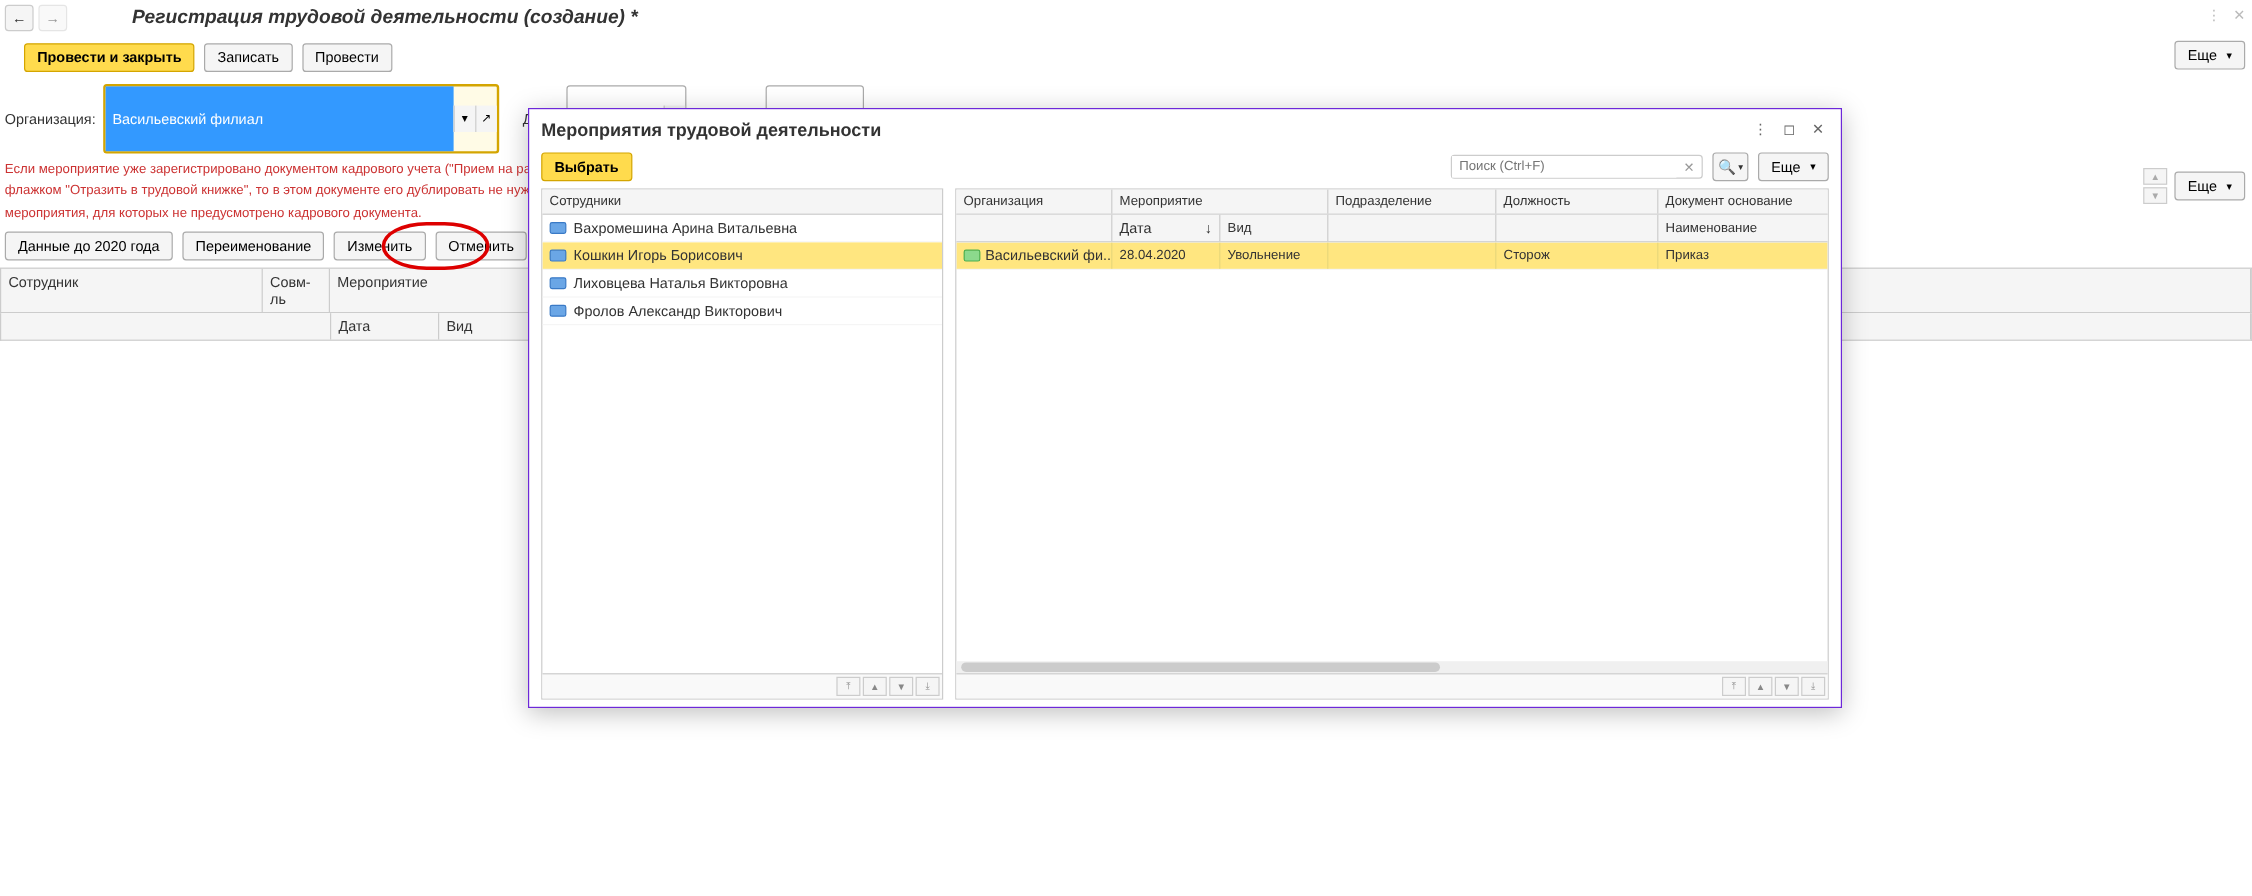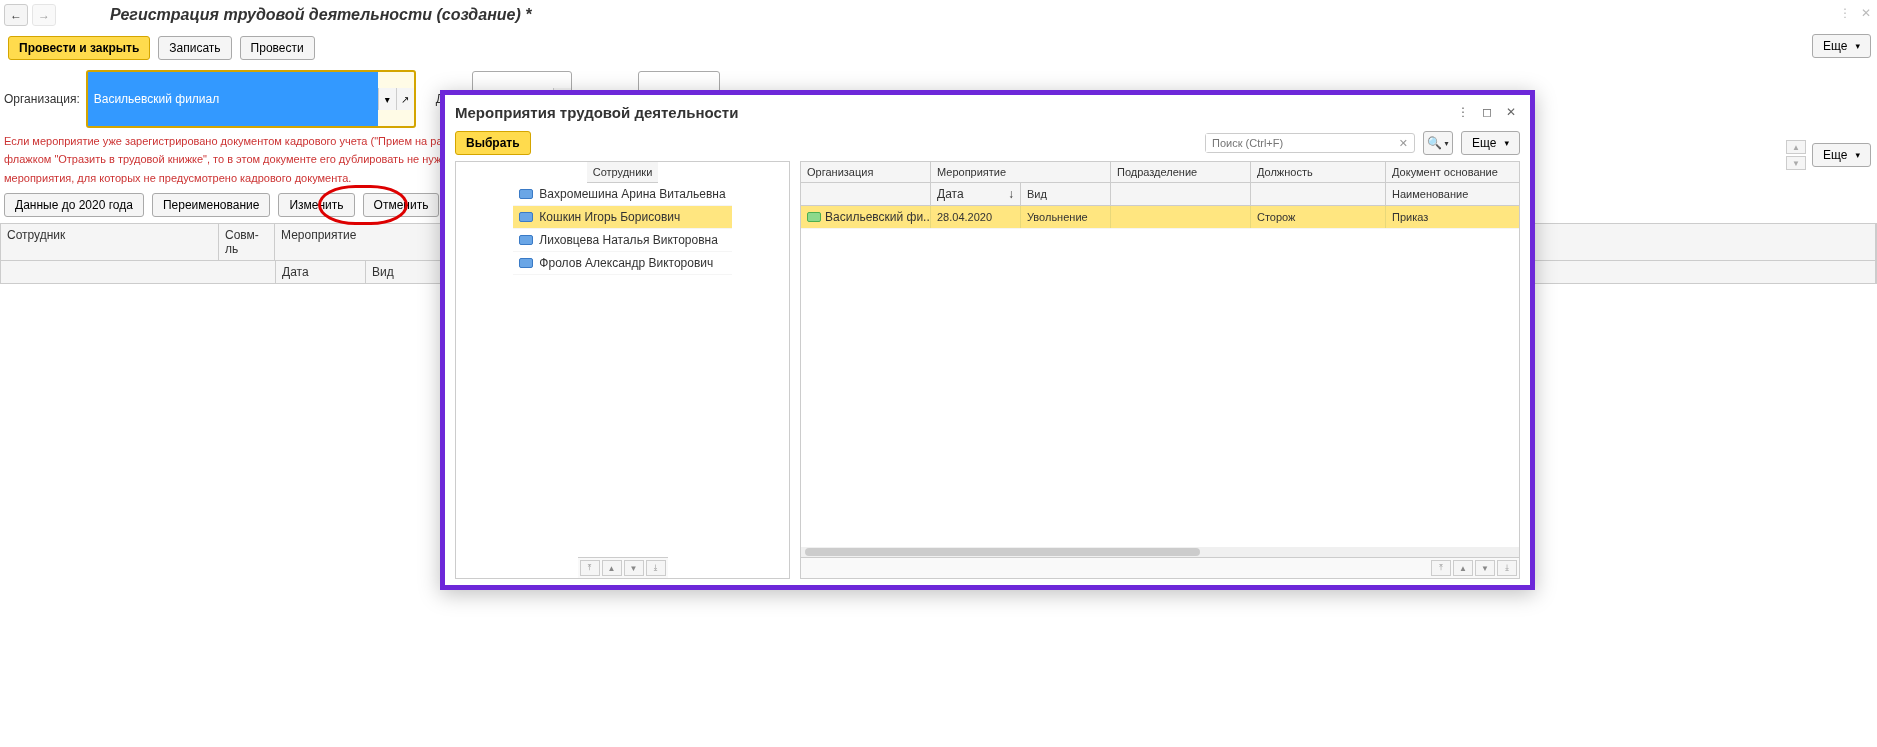--- a/index.html
+++ b/index.html
@@ -6,21 +6,21 @@
 body { background: #fff; color: #333; width: 1877px; height: 747px; position: relative; overflow: hidden; }
 
 
 .main-window { position: absolute; left: 0; top: 0; width: 1877px; }
 
 .nav-row { display: flex; align-items: center; padding: 4px 4px; gap: 4px; }
 .nav-btn { width: 24px; height: 22px; border: 1px solid #ccc; background: #f5f5f5; border-radius: 3px; display: flex; align-items: center; justify-content: center; cursor: pointer; }
 .nav-btn.disabled { opacity: 0.5; cursor: default; }
 .main-title { font-size: 16px; font-weight: bold; margin-left: 50px; font-style: italic; }
 
-.toolbar-row { display: flex; align-items: center; padding: 6px 8px; gap: 8px; }
+.toolbar-row { display: flex; align-items: center; padding: 6px 20px; gap: 8px; }
 .btn { padding: 4px 10px; border: 1px solid #aaa; background: #f5f5f5; border-radius: 3px; cursor: pointer; display: flex; align-items: center; gap: 4px; }
 .btn.primary { background: #ffdb4d; border-color: #d4a500; font-weight: bold; }
 .btn.more::after { content: "▾"; font-size: 9px; margin-left: 4px; }
 
 .form-row { display: flex; align-items: center; padding: 4px 4px; gap: 6px; }
 .label { color: #333; }
 .field-wrap { display: flex; align-items: center; border: 1px solid #aaa; border-radius: 3px; background: #fff; }
 .field-wrap.highlight { border: 2px solid #d4a500; background: #fffbe6; }
 .field-input { border: none; outline: none; padding: 20px 6px; background: transparent; }
 .field-input.sel { background: #3399ff; color: #fff; }
@@ -30,34 +30,34 @@
 
 .action-row { display: flex; align-items: center; padding: 6px 4px; gap: 8px; position: relative; }
 .circle-annotation { position: absolute; border: 3px solid #d00; border-radius: 50% / 60%; width: 90px; height: 40px; left: 318px; top: -2px; pointer-events: none; z-index: 5;}
 .spacer { flex: 1; }
 
 .bg-table-header { display: flex; border: 1px solid #ccc; background: #f5f5f5; }
 .bg-th { padding: 4px 6px; border-right: 1px solid #ccc; }
 .bg-table-sub { display: flex; border: 1px solid #ccc; border-top: none; background: #f5f5f5; }
 
 
-.dialog { position: absolute; left: 440px; top: 90px; width: 1095px; height: 500px; background: #fff; border: 5px solid #6d28d9; box-shadow: 0 4px 20px rgba(0,0,0,0.25); display: flex; flex-direction: column; }
+.dialog { position: absolute; left: 440px; top: 90px; width: 1095px; height: 500px; background: #fff; border: 1px solid #6d28d9; box-shadow: 0 4px 20px rgba(0,0,0,0.25); display: flex; flex-direction: column; }
 .dialog-title-row { display: flex; align-items: center; padding: 8px 10px 4px 10px; gap: 6px; }
 .dialog-title { font-size: 15px; font-weight: bold; flex: 1; }
 .title-icon { width: 18px; height: 18px; display: flex; align-items: center; justify-content: center; cursor: pointer; color: #666; }
 
 .dialog-toolbar { display: flex; align-items: center; padding: 6px 10px; gap: 8px; }
 .search-box { display: flex; align-items: center; border: 1px solid #ccc; border-radius: 3px; width: 210px; }
 .search-box input { border: none; outline: none; padding: 3px 6px; flex: 1; font-size: 11px; }
 .search-clear { padding: 0 6px; cursor: pointer; color: #999; font-size: 11px; }
 .icon-btn { width: 30px; height: 24px; border: 1px solid #aaa; background: #f5f5f5; border-radius: 3px; display: flex; align-items: center; justify-content: center; cursor: pointer; }
 
 .dialog-body { display: flex; flex: 1; gap: 10px; padding: 0 10px 6px 10px; min-height: 0; }
 .pane { border: 1px solid #ccc; display: flex; flex-direction: column; }
-.pane.left { width: 335px; align-items: center; }
+.pane.left { width: 335px; }
 .pane.right { flex: 1; }
 
 .col-header-row { display: flex; background: #f5f5f5; border-bottom: 1px solid #ccc; }
 .col-header { padding: 4px 6px; border-right: 1px solid #ccc; font-size: 11px; color: #333; display:flex; align-items:center; gap:4px;}
 .col-header:last-child { border-right: none; }
 
 .list-body { flex: 1; overflow: auto; }
 .list-row { display: flex; align-items: center; padding: 4px 6px; gap: 6px; border-bottom: 1px solid #f5f5f5; cursor: pointer; }
 .list-row.selected { background: #ffe680; }
 .row-icon { width: 14px; height: 10px; background: #6aa6e6; border-radius: 2px; border: 1px solid #3a7ac6; flex-shrink:0;}

